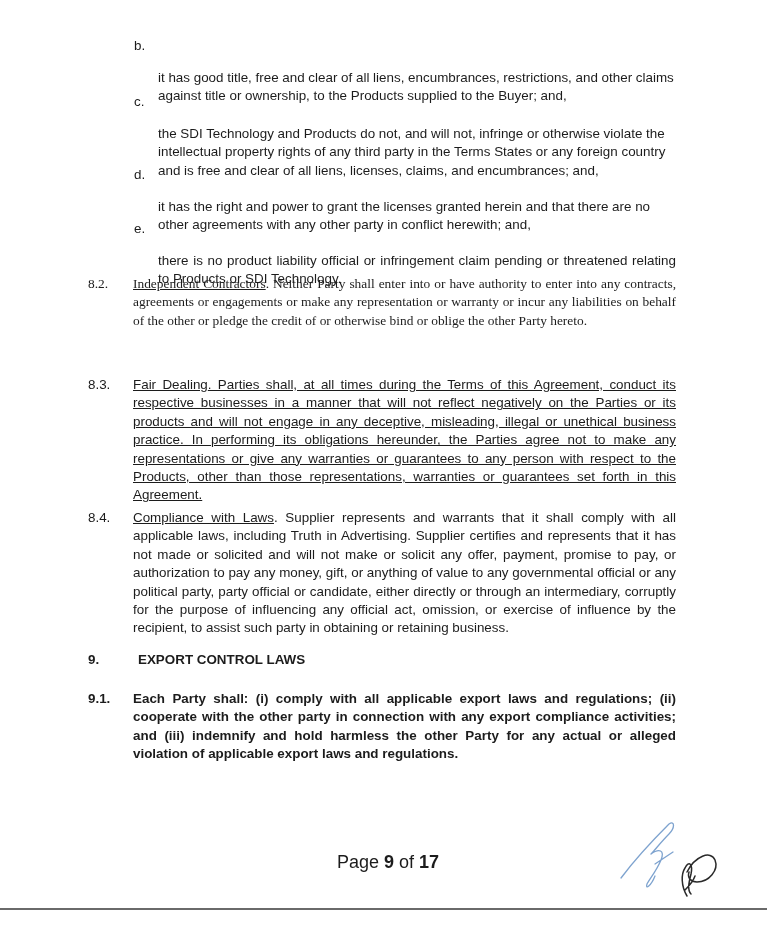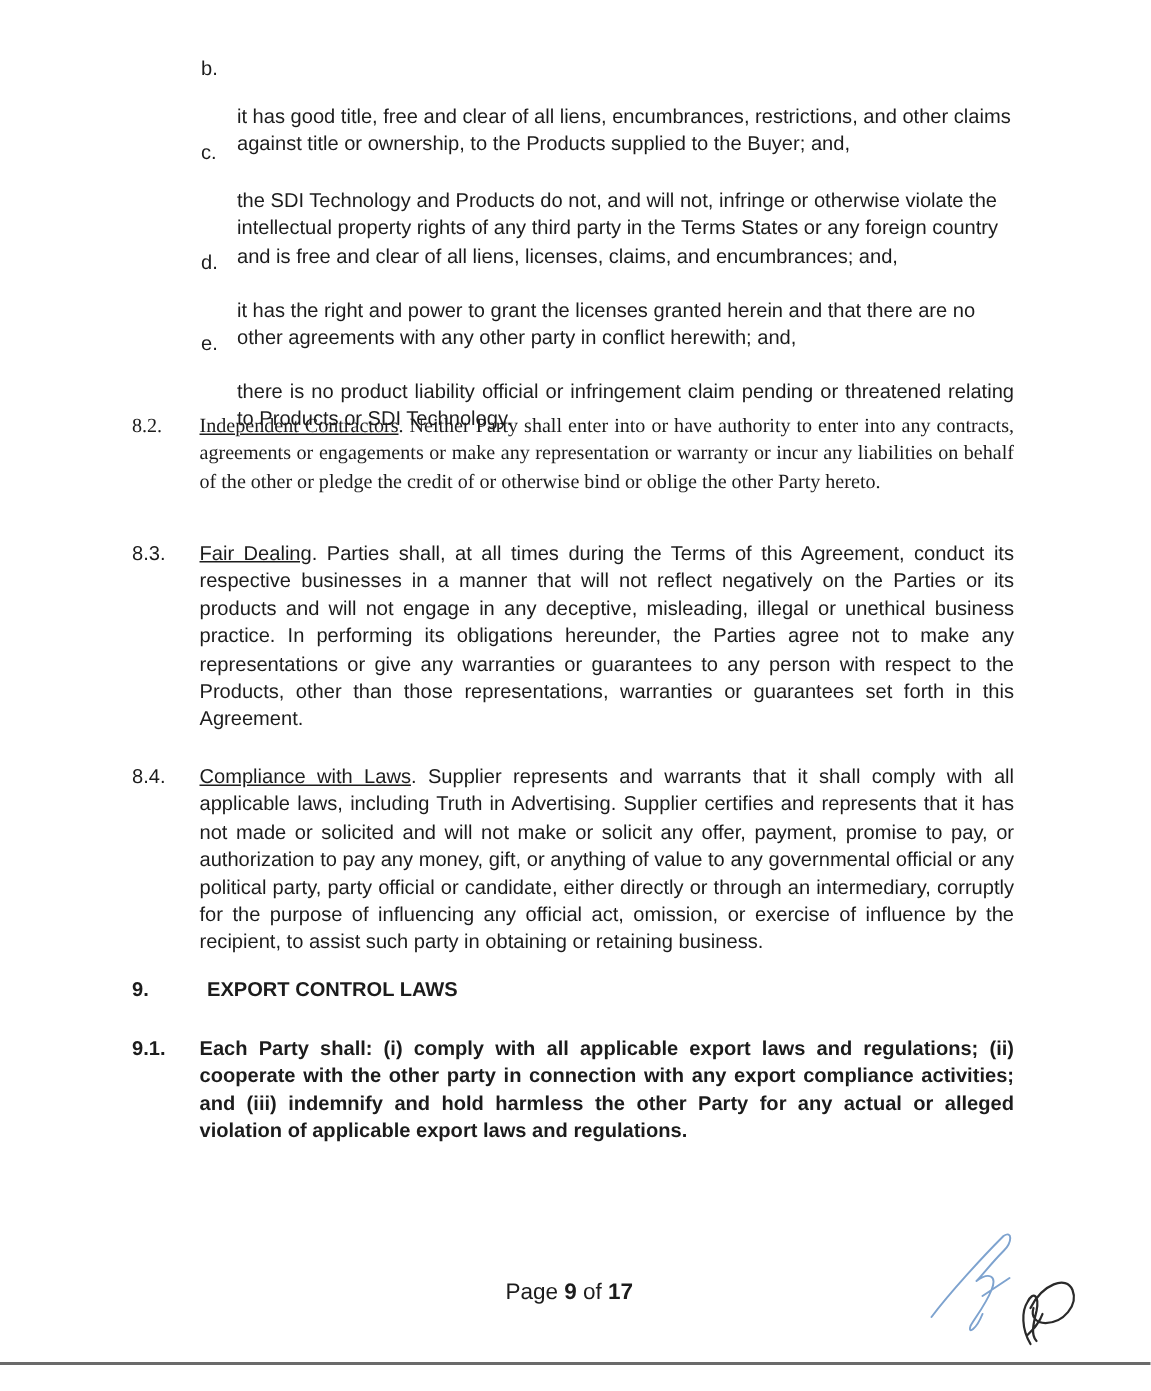--- a/index.html
+++ b/index.html
@@ -16,21 +16,21 @@
 
   .clause { position: absolute; left: 88px; width: 588px; }
   .clause .num { position: absolute; left: 0; top: 0; }
   .clause .body { margin-left: 45px; display: block; text-align: justify; }
   .heading-u { text-decoration: underline; }
 
   .section-heading { position: absolute; left: 88px; top: 651px; font-weight: bold; }
   .section-heading .num { position: absolute; left: 0; }
   .section-heading .title { position: absolute; left: 50px; white-space: nowrap; }
 
-  .footer-page { position: absolute; left: 337px; top: 853px; font-size: 15px; white-space: nowrap; }
+  .footer-page { position: absolute; left: 337px; top: 853px; font-size: 18px; white-space: nowrap; }
   .footer-page b { font-weight: bold; }
 
   .footer-rule { position: absolute; left: 0; top: 908px; width: 767px; height: 2px; background: #6a6a6a; }
 
   .signature { position: absolute; left: 615px; top: 820px; width: 120px; height: 95px; }
   .justify { text-align: justify; }
 </style>
 </head>
 <body>
 
@@ -54,21 +54,21 @@
   <div class="sub-item justify" style="top:220px;">
     <span class="label">e.</span>
     <span class="text">there is no product liability official or infringement claim pending or threatened relating to Products or SDI Technology.</span>
   </div>
 
   <div class="clause" style="top:275px;font-family:Liberation Serif, serif;">
     <span class="num">8.2.</span>
     <span class="body"><span class="heading-u">Independent Contractors</span><span>.  Neither Party shall enter into or have authority to enter into any contracts, agreements or engagements or make any representation or warranty or incur any liabilities on behalf of the other or pledge the credit of or otherwise bind or oblige the other Party hereto.</span></span>
   </div>
 
-  <div class="clause" style="top:360px;">
+  <div class="clause" style="top:376px;text-decoration:underline;">
     <span class="num">8.3.</span>
     <span class="body"><span class="heading-u">Fair Dealing</span><span>. Parties shall, at all times during the Terms of this Agreement, conduct its respective businesses in a manner that will not reflect negatively on the Parties or its products and will not engage in any deceptive, misleading, illegal or unethical business practice. In performing its obligations hereunder, the Parties agree not to make any representations or give any warranties or guarantees to any person with respect to the Products, other than those representations, warranties or guarantees set forth in this Agreement.</span></span>
   </div>
 
   <div class="clause" style="top:509px;">
     <span class="num">8.4.</span>
     <span class="body"><span class="heading-u">Compliance with Laws</span><span>.  Supplier represents and warrants that it shall comply with all applicable laws, including Truth in Advertising.  Supplier certifies and represents that it has not made or solicited and will not make or solicit any offer, payment, promise to pay, or authorization to pay any money, gift, or anything of value to any governmental official or any political party, party official or candidate, either directly or through an intermediary, corruptly for the purpose of influencing any official act, omission, or exercise of influence by the recipient, to assist such party in obtaining or retaining business.</span></span>
   </div>
 
   <div class="section-heading">

